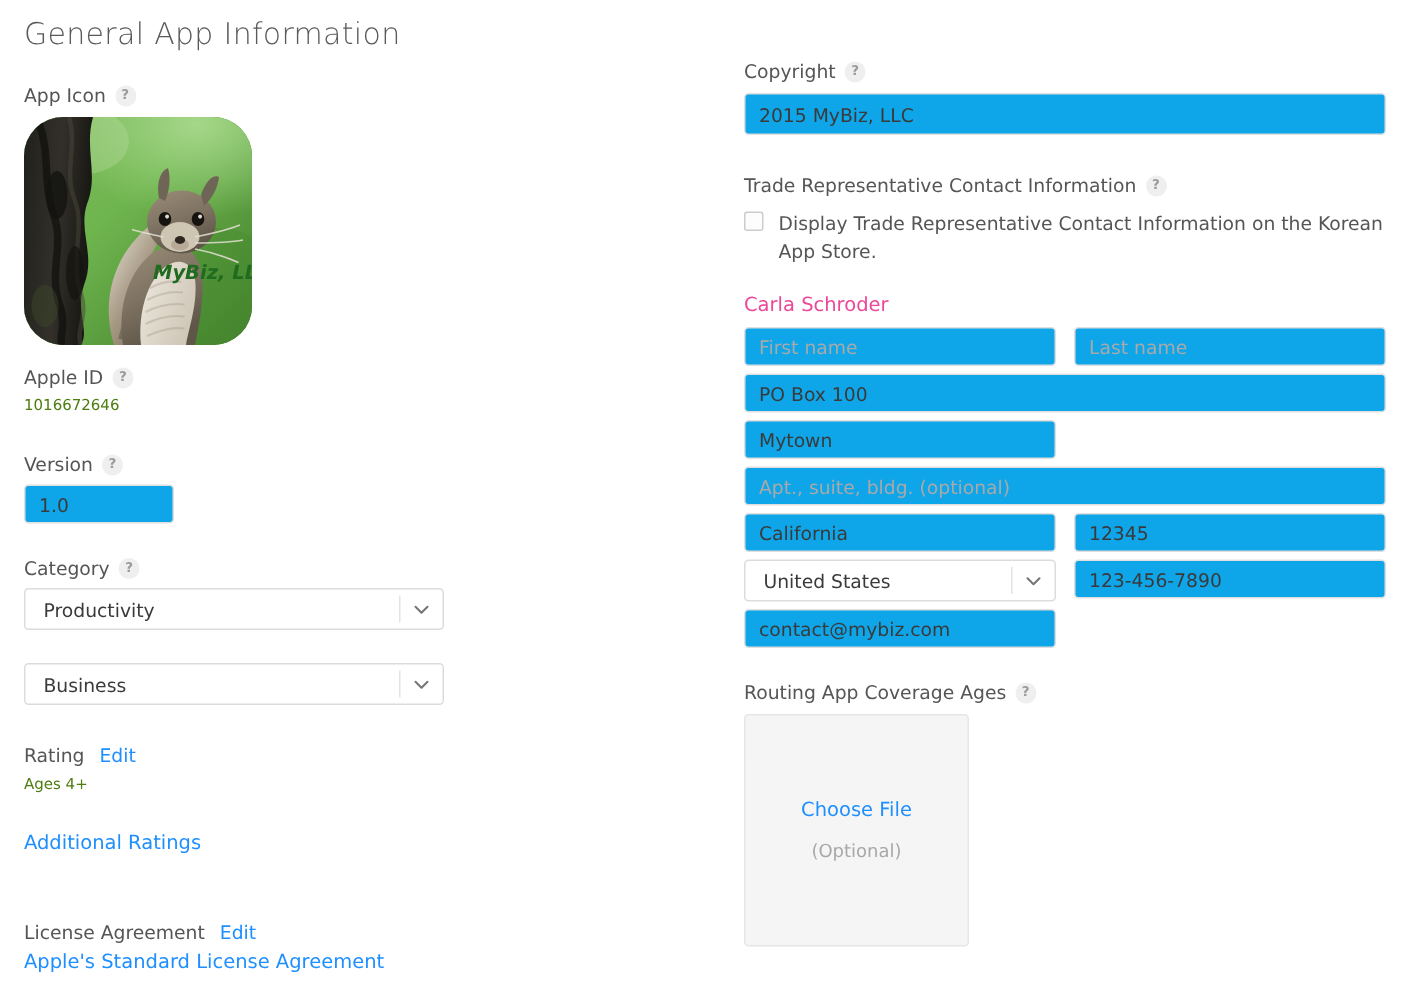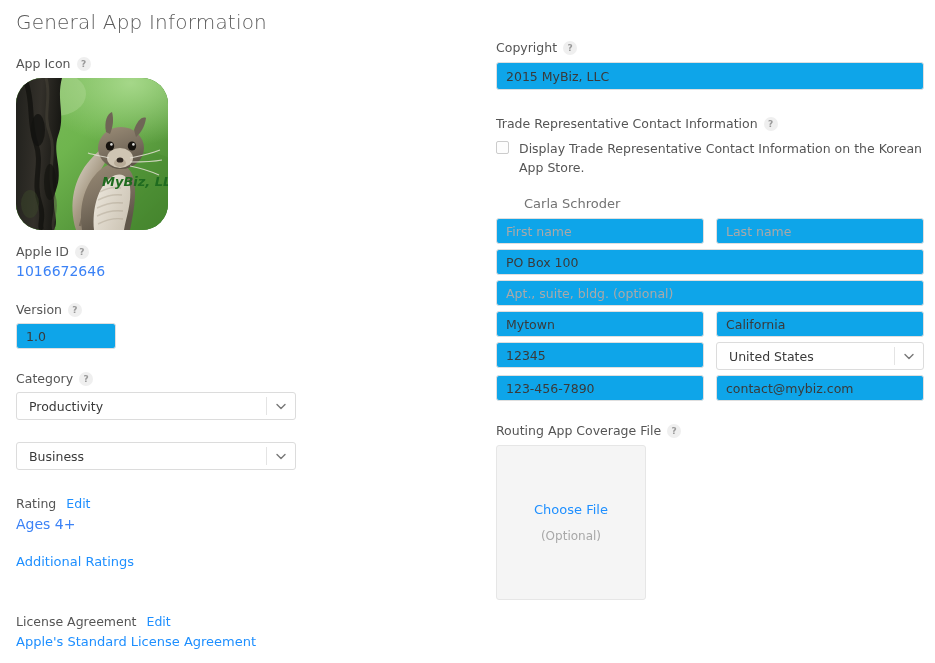--- a/index.html
+++ b/index.html
@@ -120,22 +120,22 @@
     height: 152px;
     border-radius: 26px;
     overflow: hidden;
     margin-top: 6px;
     background: #3c7a2c;
   }
   .app-icon svg { display: block; width: 152px; height: 152px; }
 
   
   .value-text {
-    font-size: 14px;
-    color: #3b82f6;
+    font-size: 10px;
+    color: #4d7c0f;
     line-height: 18px;
   }
   .link {
     color: #1e8fff;
     font-size: 13px;
     text-decoration: none;
     cursor: pointer;
   }
   .link.small { font-size: 12.5px; }
 
@@ -176,23 +176,22 @@
     column-gap: 12px;
     row-gap: 5px;
     margin-top: 5px;
   }
   .form-grid .span2 { grid-column: 1 / span 2; }
   .form-grid .txt { width: 100%; }
   .form-grid .sel { width: 100%; }
 
   .contact-name {
     font-size: 13px;
-    color: #737373;
+    color: #ec4899;
     line-height: 18px;
-    margin-left: 28px;
   }
 
   
   .dropzone {
     box-sizing: border-box;
     width: 150px;
     height: 155px;
     margin-top: 6px;
     background: #f5f5f5;
     border: 1px solid #e6e6e6;
@@ -404,43 +403,43 @@
   <div class="gap-18"></div>
 
   <div class="contact-name">Carla Schroder</div>
 
   <div class="form-grid">
     <input class="txt" type="text" placeholder="First name" style="">
     <input class="txt" type="text" placeholder="Last name" style="">
 
     <input class="txt span2" type="text" value="PO Box 100" style="">
 
+    <input class="txt" type="text" value="Mytown" style="">
+
     <input class="txt span2" type="text" placeholder="Apt., suite, bldg. (optional)" style="">
-
-    <input class="txt" type="text" value="Mytown" style="">
     <input class="txt" type="text" value="California" style="">
 
     <input class="txt" type="text" value="12345" style="">
     <div class="sel">
       <span>United States</span>
       <span class="sel-caret">
         <svg width="10" height="7" viewBox="0 0 10 7">
             <path d="M1 1.5 L5 5.5 L9 1.5" stroke="#777" stroke-width="1.4" fill="none" stroke-linecap="round" stroke-linejoin="round"></path>
           </svg>
       </span>
     </div>
 
     <input class="txt" type="text" value="123-456-7890" style="">
     <input class="txt" type="text" value="contact@mybiz.com" style="">
   </div>
 
   <div class="gap-22"></div>
 
   <div class="field-label">
-    <span>Routing App Coverage File</span>
+    <span>Routing App Coverage Ages</span>
     <span class="help-icon">?</span>
   </div>
 
   <div class="dropzone">
     <span class="choose">Choose File</span>
     <span class="optional">(Optional)</span>
   </div>
 
 </div>
 

